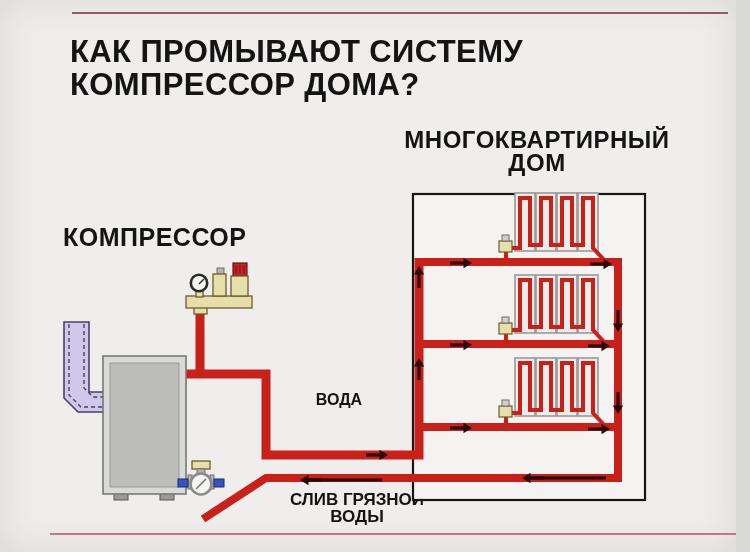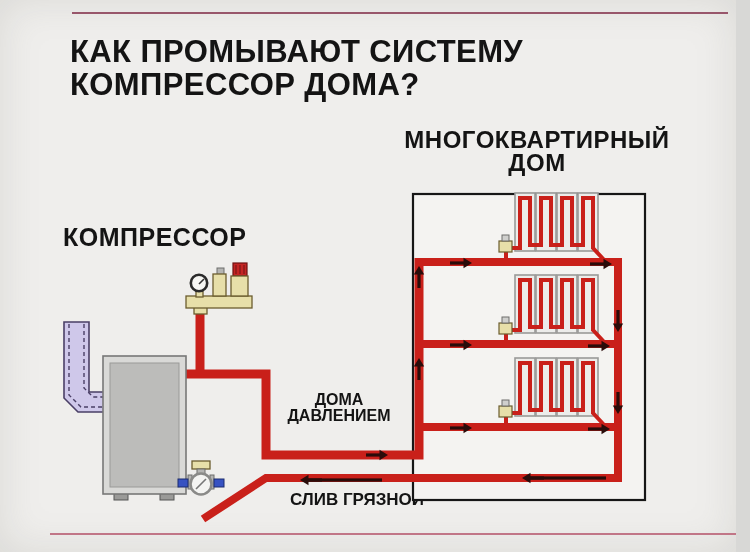--- a/index.html
+++ b/index.html
@@ -54,26 +54,26 @@
   </div>
 
   <div class="lbl" id="compressor-label">КОМПРЕССОР</div>
 
   <div class="lbl" id="building-label">
     <div>МНОГОКВАРТИРНЫЙ</div>
     <div>ДОМ</div>
   </div>
 
   <div class="lbl" id="pressure-label">
-    <div>ДОМА</div>
-    <div>ДАВЛЕНИЕМ</div>
+    <div>ВОДА</div>
   </div>
 
   <div class="lbl" id="drain-label">
     <div>СЛИВ ГРЯЗНОЙ</div>
+    <div>ВОДЫ</div>
   </div>
 
   <svg width="750" height="552" viewBox="0 0 750 552">
     <defs>
       <g id="arr">
         <rect x="-22" y="-1.6" width="15" height="3.2"></rect>
         <polygon points="0,0 -8.5,-5.2 -8.5,5.2"></polygon>
       </g>
       <g id="radiator">
         <rect class="rad-panel" x="1" y="-2" width="20" height="58"></rect>

